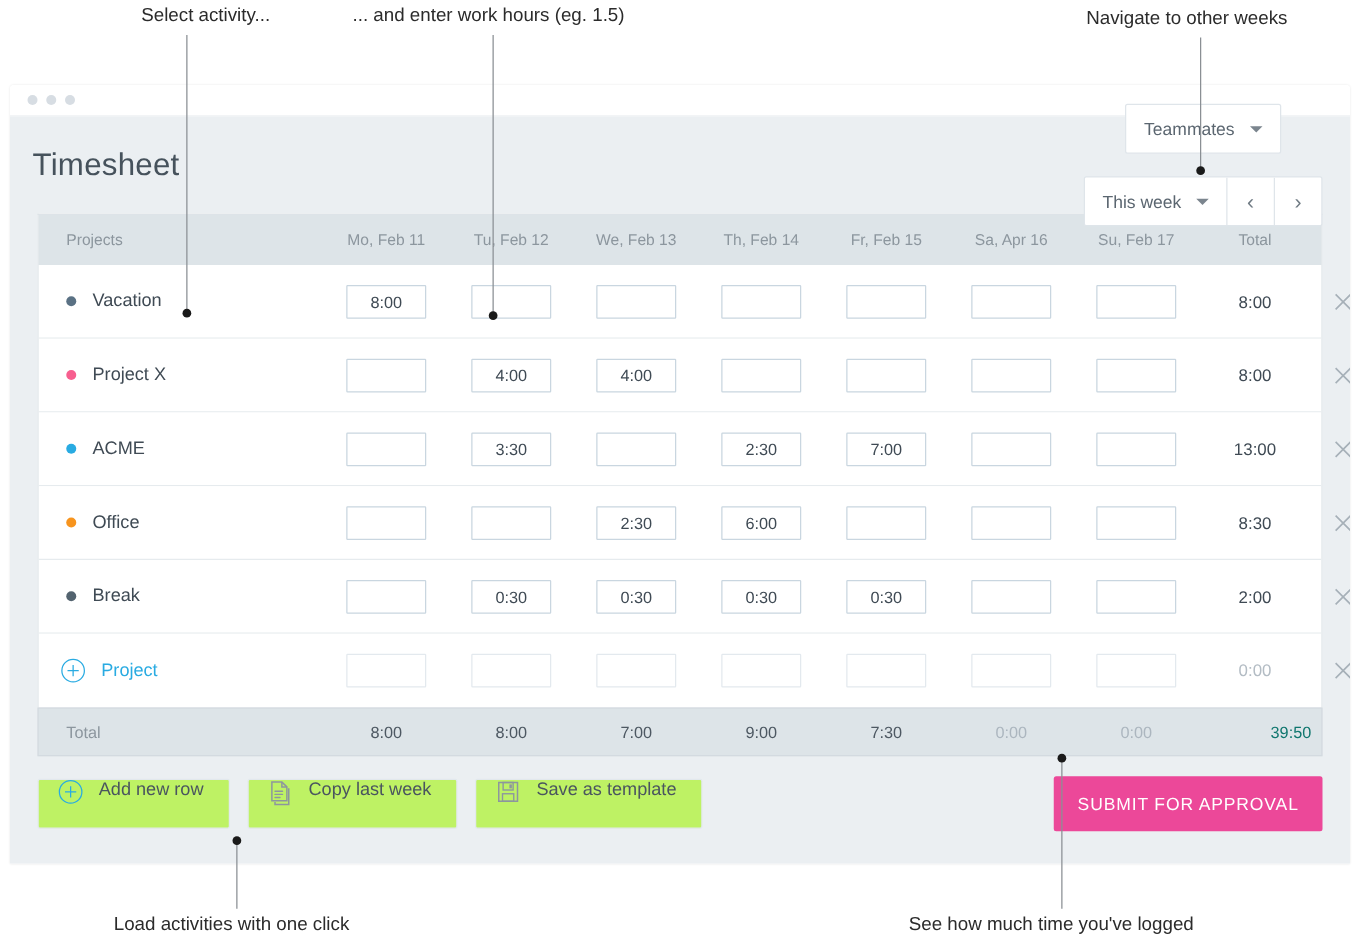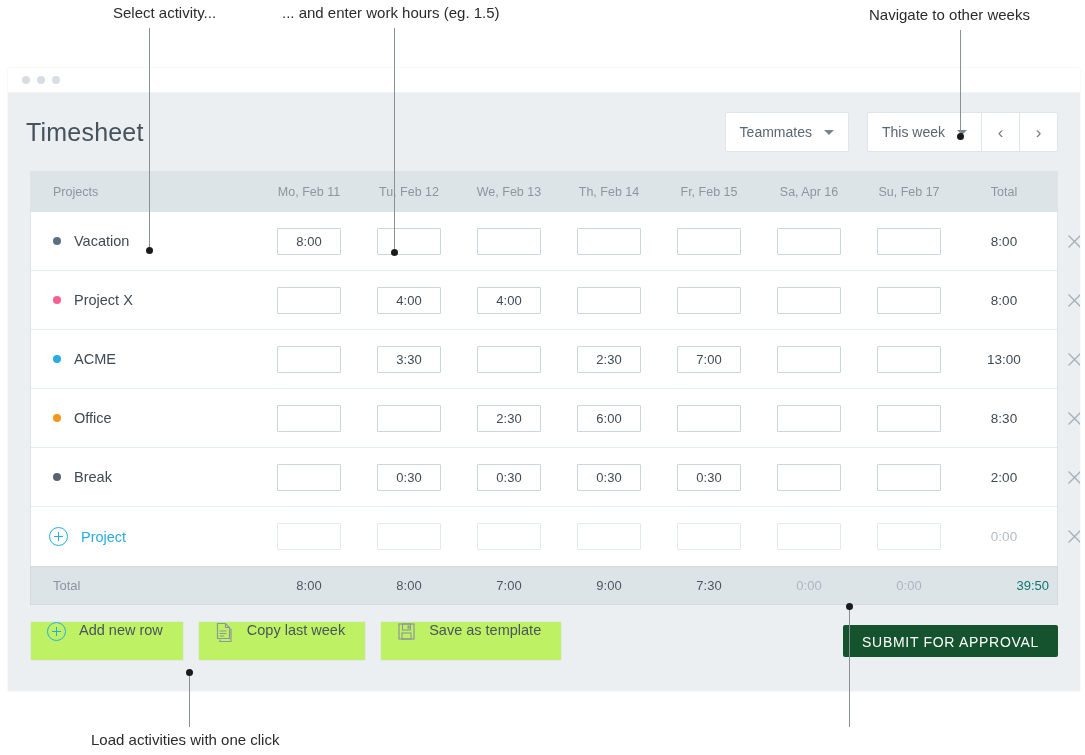--- a/index.html
+++ b/index.html
@@ -86,20 +86,21 @@
     font-size: 25px;
     color: #46525c;
     font-weight: normal;
     letter-spacing: 0.2px;
   }
   .header-controls {
     margin-left: auto;
     display: flex;
     align-items: center;
     gap: 18px;
+    flex-direction: column;
   }
   .ctl {
     background: #ffffff;
     border: 1px solid #dfe5ea;
     height: 40px;
     display: flex;
     align-items: center;
     font-size: 14px;
     color: #5b6670;
   }
@@ -238,24 +239,24 @@
     display: flex;
     align-items: flex-start;
     gap: 13px;
     padding: 0 20px 0 16px;
     font-size: 14.5px;
     color: #4a555f;
     border-radius: 2px;
   }
   .submit-btn {
     margin-left: auto;
-    background: #14532d;
+    background: #ec4899;
     color: #ffffff;
     border: none;
-    height: 32px;
+    height: 44px;
     padding: 9px 19px;
     font-size: 14px;
     letter-spacing: 0.7px;
     border-radius: 2px;
     font-family: "Liberation Sans", sans-serif;
   }
 </style>
 </head>
 <body>
 
@@ -549,20 +550,21 @@
     </div>
 
   </div>
 </div>
 
 <div class="annotation-layer">
   <div class="ann-text" style="left:113px;  top:4px;">Select activity...</div>
   <div class="ann-text" style="left:282px; top:4px;">... and enter work hours (eg. 1.5)</div>
   <div class="ann-text" style="left:869px; top:6px;">Navigate to other weeks</div>
   <div class="ann-text" style="left:91px;  top:731px;">Load activities with one click</div>
+  <div class="ann-text" style="left:727px; top:731px;">See how much time you've logged</div>
 
   <div class="ann-line" style="left:149px; top:28px;  height:222px;"></div>
   <div class="ann-dot" style="left:149px; top:247px;"></div>
 
   <div class="ann-line" style="left:394px; top:28px;  height:224px;"></div>
   <div class="ann-dot" style="left:394px; top:249px;"></div>
 
   <div class="ann-line" style="left:960px; top:30px;  height:106px;"></div>
   <div class="ann-dot" style="left:960px; top:133px;"></div>
 

